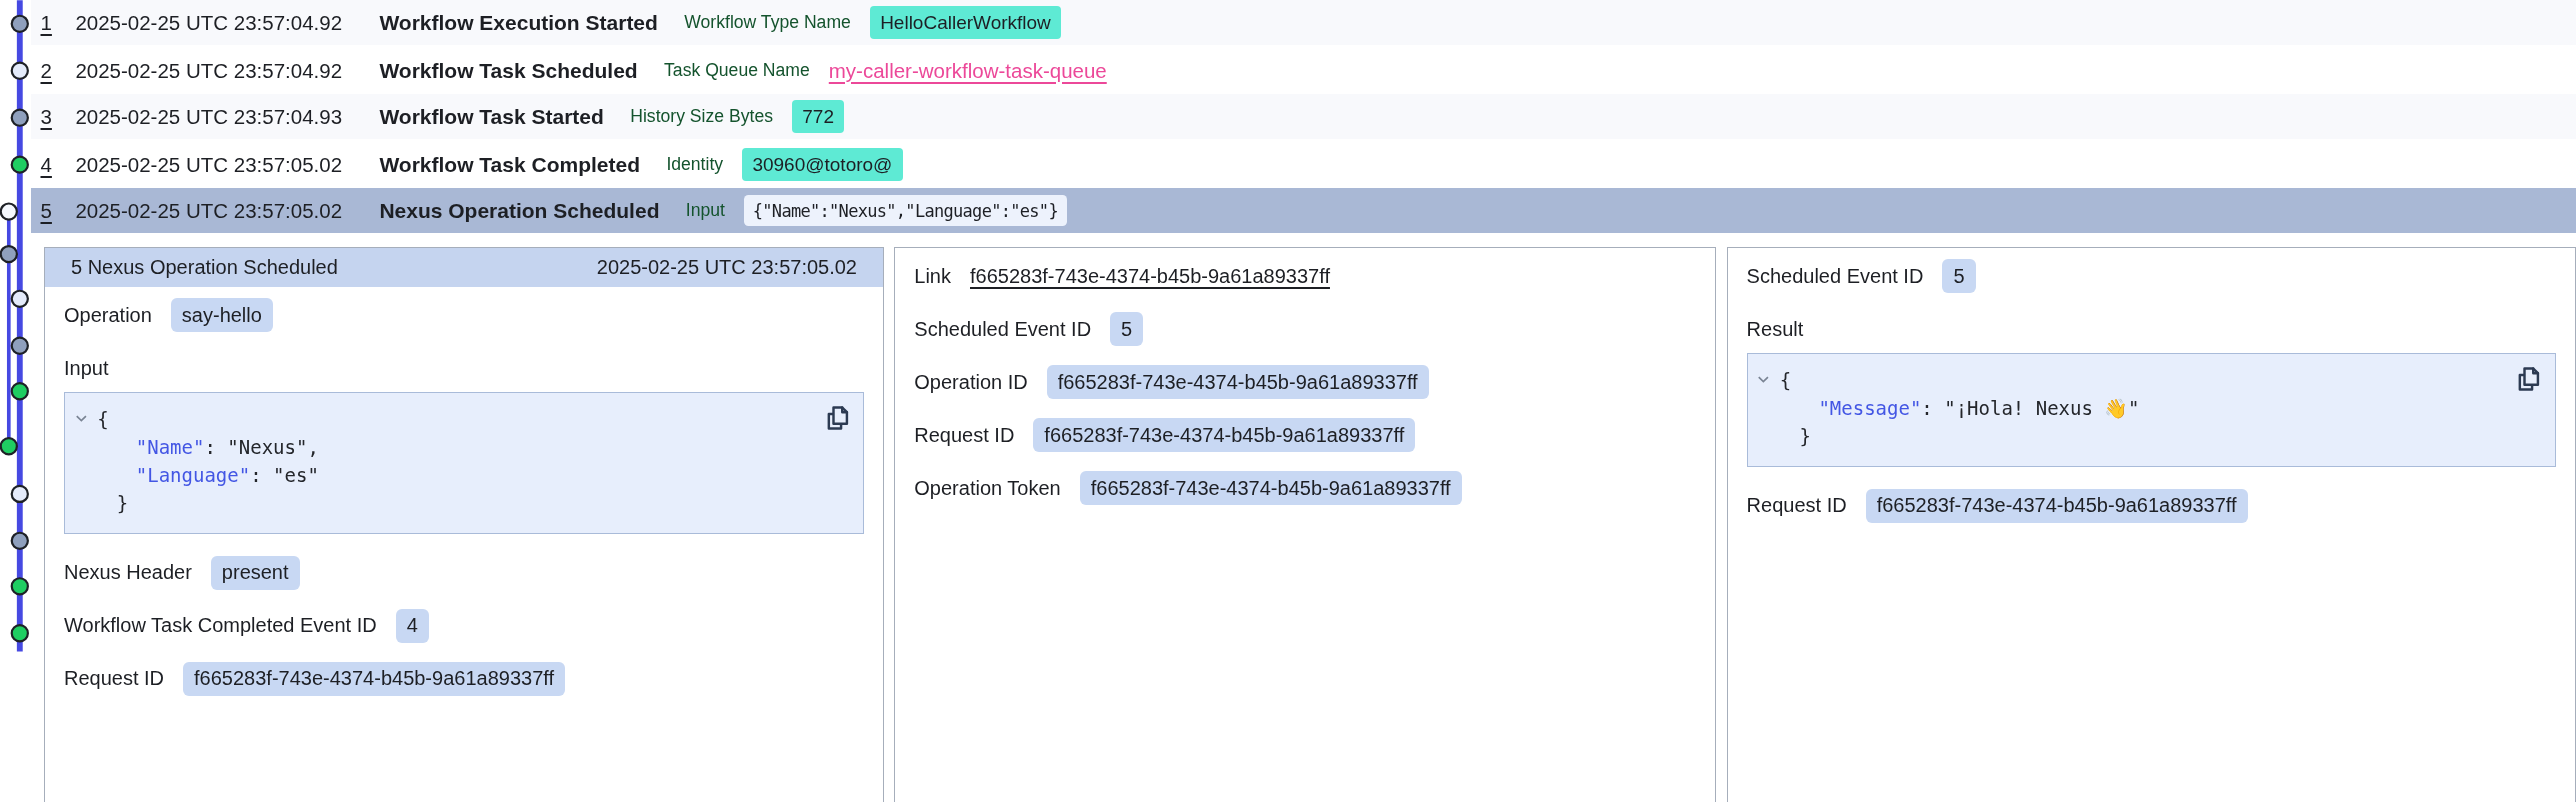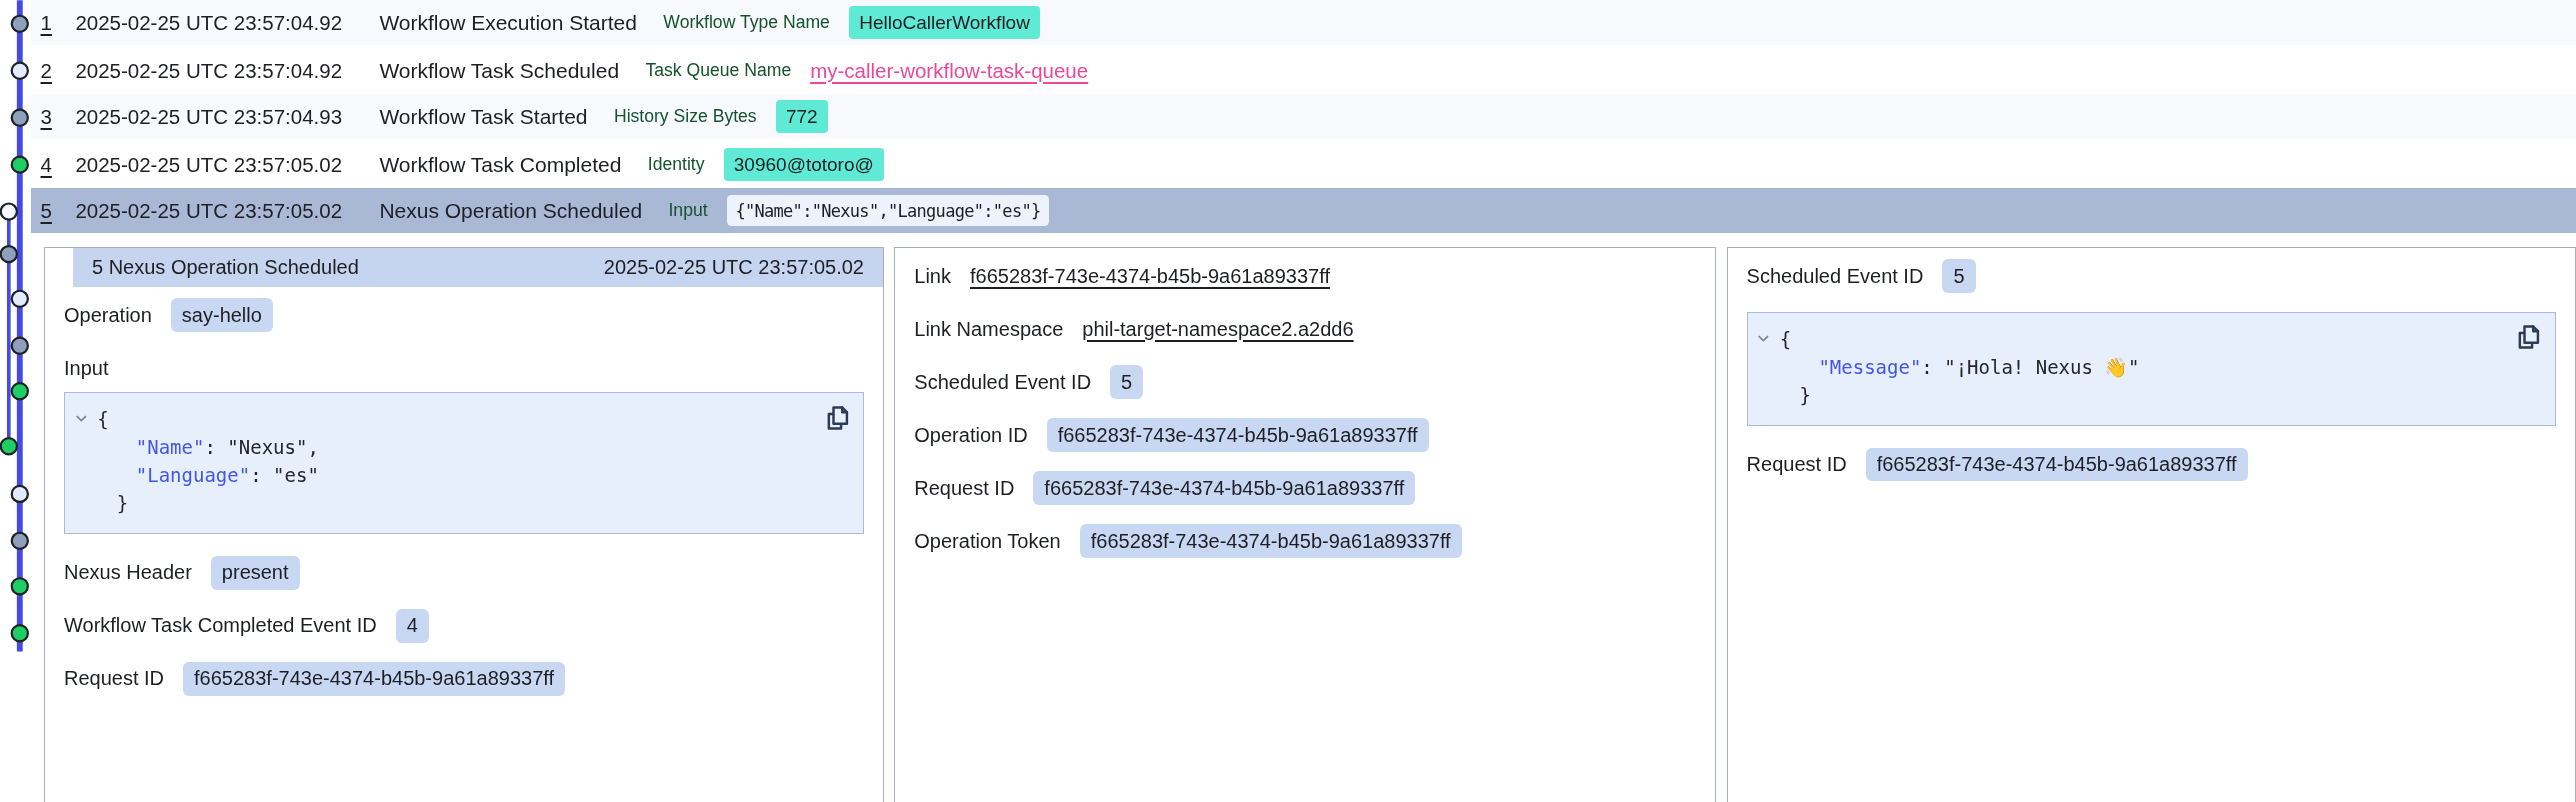--- a/index.html
+++ b/index.html
@@ -10,34 +10,34 @@
   #rail{position:absolute;left:0;top:0;width:44px;height:803px;}
 
   
   #rows{position:absolute;left:31px;top:0;width:2545px;}
   .row{height:47px;display:flex;align-items:center;font-size:20.5px;box-sizing:border-box;}
   .row.alt{background:#f8f9fc;border-bottom:2.9px solid #fff;}
   .row.selected{background:#a9b8d5;border-bottom:2.9px solid #fff;}
   .num{margin-left:9.5px;width:29px;flex:0 0 auto;font-weight:500;color:#1d1f24;
        text-decoration:underline;text-decoration-thickness:1.8px;text-underline-offset:4.4px;cursor:pointer;}
   .time{margin-left:5.9px;width:282px;flex:0 0 auto;white-space:nowrap;}
-  .r-title{font-weight:400;font-size:21px;margin-left:22px;white-space:nowrap;}
+  .r-title{font-weight:700;font-size:21px;margin-left:22px;white-space:nowrap;}
   .r-sub{margin-left:26.4px;font-size:17.6px;color:#14532d;white-space:nowrap;}
   .r-val{margin-left:19px;white-space:nowrap;}
   .badge{background:#5eead4;border-radius:4px;padding:5.1px 10.3px;font-size:19px;}
   .r-link{color:#ec4899;text-decoration:underline;text-decoration-thickness:1.8px;
           text-underline-offset:3.7px;cursor:pointer;}
   .codebadge{background:#edf2fc;border-radius:4.4px;padding:5.9px 8.8px;
              font-family:"DejaVu Sans Mono",monospace;font-size:17px;letter-spacing:-0.7px;}
 
   
   #panels{position:absolute;left:44px;top:247px;width:2532px;height:556px;display:flex;gap:10.3px;}
   .panel{background:#fff;border:1.5px solid #a6aebb;border-bottom:none;box-sizing:border-box;flex:0 0 auto;}
   .p-head{height:39px;background:#c5d4ef;display:flex;align-items:center;
-          justify-content:space-between;padding:0 19px;font-size:20px;margin-left:28px;}
+          justify-content:space-between;padding:0 26px;font-size:20px;}
   .p-head span{white-space:nowrap;}
   .p-body{padding:11px 19px 0;}
   .field{display:flex;align-items:center;min-height:34px;margin-bottom:19px;font-size:20px;gap:19px;}
   .field.label-only{margin-bottom:7.3px;}
   .f-label{white-space:nowrap;}
   .p-badge{background:#c8d8f3;border-radius:5.9px;padding:5.1px 11px;white-space:nowrap;}
   .p-link{color:#1d1f24;text-decoration:underline;text-decoration-thickness:1.8px;
           text-underline-offset:4.4px;white-space:nowrap;cursor:pointer;}
 
   .codeblock{position:relative;background:#e7eefc;border:1.5px solid #a9bbd9;
@@ -150,24 +150,20 @@
         </div>
       </div>
     </section>
     <section class="panel" style="width: 822px;">
       <div class="p-body">
         <div class="field">
           <span class="f-label">Link</span>
           <a class="p-link">f665283f-743e-4374-b45b-9a61a89337ff</a>
         </div>
         <div class="field">
-          <span class="f-label">Link Namespace</span>
-          <a class="p-link">phil-target-namespace2.a2dd6</a>
-        </div>
-        <div class="field">
           <span class="f-label">Scheduled Event ID</span>
           <span class="p-badge">5</span>
         </div>
         <div class="field">
           <span class="f-label">Operation ID</span>
           <span class="p-badge">f665283f-743e-4374-b45b-9a61a89337ff</span>
         </div>
         <div class="field">
           <span class="f-label">Request ID</span>
           <span class="p-badge">f665283f-743e-4374-b45b-9a61a89337ff</span>
@@ -176,20 +172,23 @@
           <span class="f-label">Operation Token</span>
           <span class="p-badge">f665283f-743e-4374-b45b-9a61a89337ff</span>
         </div>
       </div>
     </section>
     <section class="panel" style="width: 849px;">
       <div class="p-body">
         <div class="field">
           <span class="f-label">Scheduled Event ID</span>
           <span class="p-badge">5</span>
+        </div>
+        <div class="field label-only">
+          <span class="f-label">Result</span>
         </div>
         <div class="codeblock">
           <button class="copy"><svg viewBox="0 0 24 24" width="28" height="28" fill="none" stroke="#2c3a52" stroke-width="2.1" stroke-linejoin="round" stroke-linecap="round">
               <path d="M8.5 8.5H5V21h10.5v-3.5"></path>
               <path d="M9 3h7.5L20.5 7v10H9Z"></path>
               <path d="M16.5 3v4h4"></path>
             </svg></button>
           <div class="cl open"><span class="chev"><svg viewBox="0 0 16 16" width="14.7" height="14.7" fill="none" stroke="#7a8494" stroke-width="1.8">
                 <path d="M3 5.5 L8 10.5 L13 5.5"></path>
               </svg></span><span>{</span></div>

